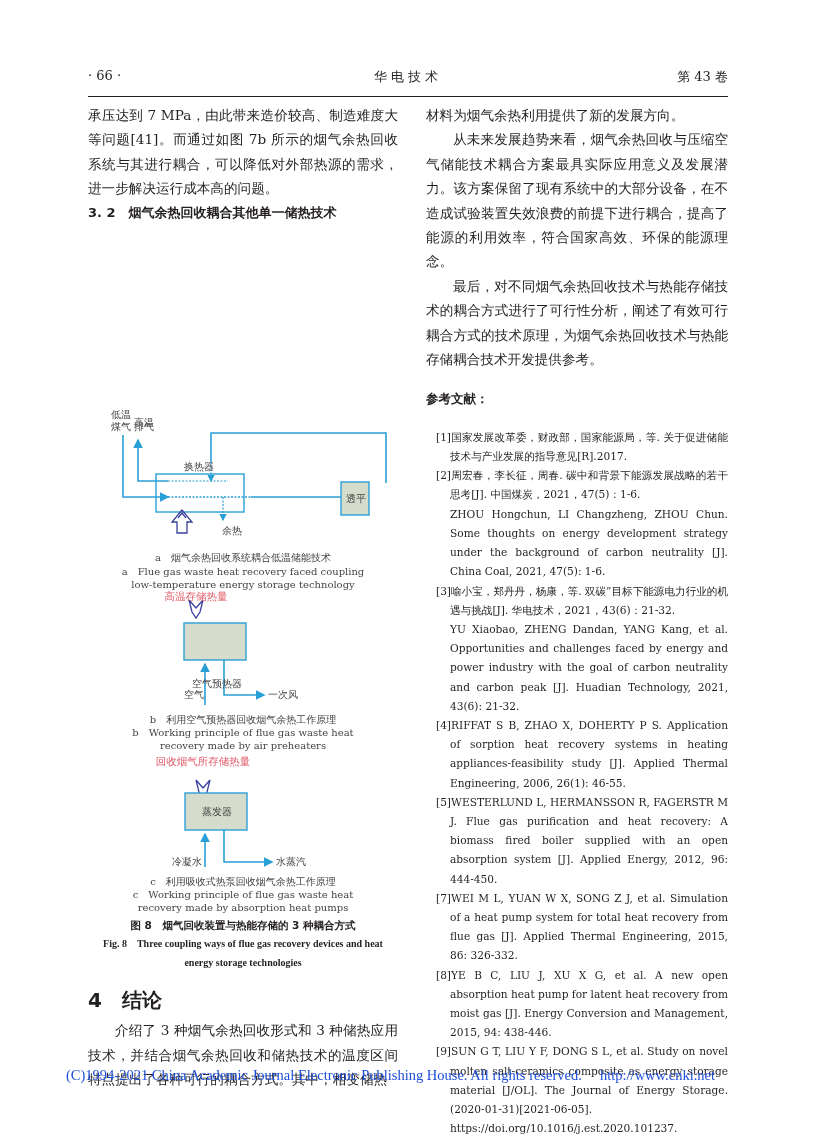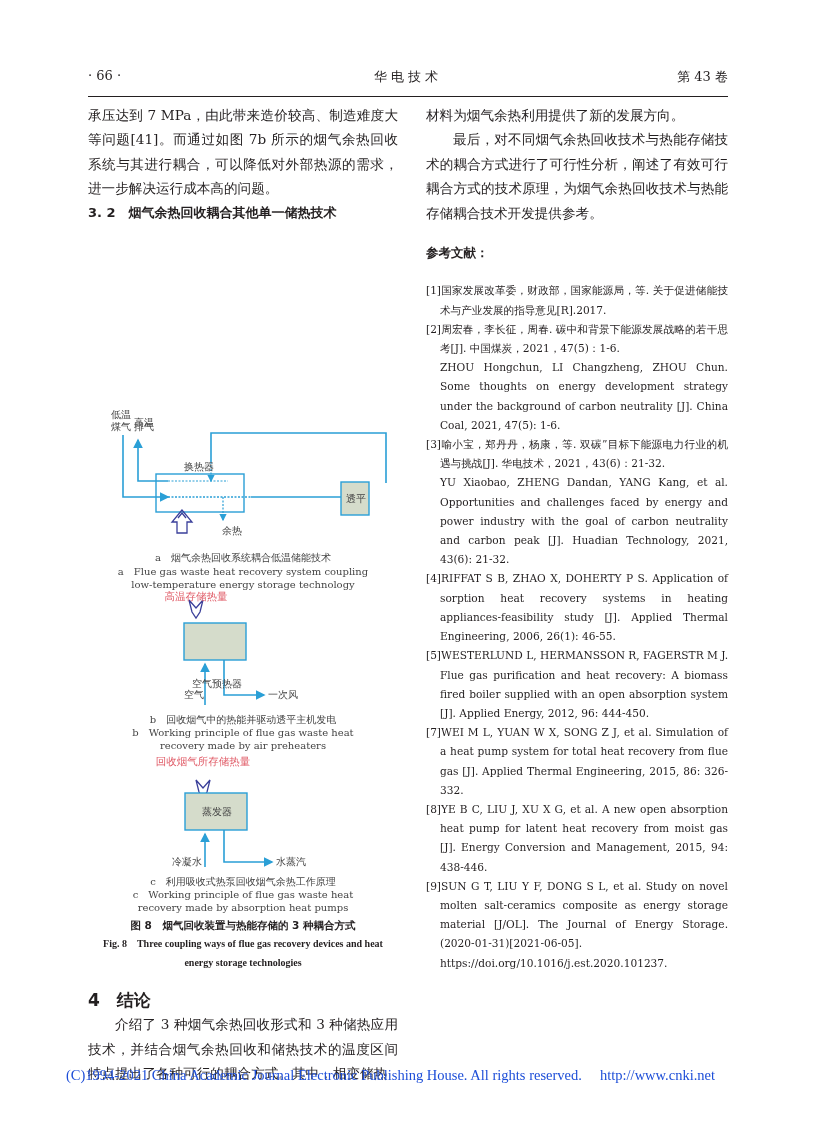--- a/index.html
+++ b/index.html
@@ -11,32 +11,32 @@
   .header .journal { position: absolute; left: 0; right: 0; text-align: center; top: 2px; letter-spacing: 4px; }
   .header .vol { position: absolute; right: 0; top: 2px; }
   .rule { position: absolute; left: 88px; top: 96px; width: 640px; height: 1px; background: #231f20; }
 
   .col { position: absolute; top: 103px; font-size: 13.6px; line-height: 24.4px; }
   .col-left { left: 88px; width: 310px; }
   .col-right { left: 426px; width: 302px; }
   .p { text-align: justify; text-align-last: left; }
   .indent { text-indent: 27px; }
   .sec { font-family: "DejaVu Sans", "Liberation Sans", sans-serif; font-weight: bold; font-size: 13px; }
-  .sec4 { font-size: 17px; margin-top: 18px; }
+  .sec4 { font-size: 20px; margin-top: 18px; margin-bottom: 6px; }
 
   
   .fig { position: absolute; left: 88px; top: 400px; width: 310px; height: 575px; }
   .fig svg { position: absolute; left: 0; top: 0; }
   .cap { position: absolute; width: 310px; text-align: center; font-size: 10px; line-height: 14px; color: #444; }
   .cap-red { position: absolute; width: 310px; text-align: center; font-size: 10.5px; color: #e05a66; }
   .figtitle { position: absolute; width: 310px; text-align: center; font-family: "DejaVu Sans", "Liberation Sans", sans-serif; font-weight: bold; font-size: 10.5px; line-height: 19px; }
   .lbl { position: absolute; font-size: 10px; color: #444; }
 
   .refs-title { font-family: "DejaVu Sans", "Liberation Sans", sans-serif; font-weight: bold; font-size: 12.5px; margin-top: 16px; margin-bottom: 16px; }
-  .ref { font-size: 10.6px; line-height: 19.2px; padding-left: 14px; text-indent: -14px; text-align: justify; }
+  .ref { font-size: 10.6px; line-height: 19.2px; padding-left: 14px; text-indent: -14px; text-align: justify; margin-left: 10px; }
   .ref .en { display: block; text-indent: 0; }
 
   .footer { position: absolute; left: 66px; top: 1066px; width: 700px; font-family: "Liberation Serif", serif; font-size: 14.5px; color: #1d4ed8; white-space: nowrap; }
 </style>
 </head>
 <body>
 
 <div class="header">
   <span class="pg">· 66 ·</span>
   <span class="journal">华电技术</span>
@@ -87,28 +87,28 @@
   </svg>
 
   <span class="lbl" style="left:23px;top:8px;">低温</span>
   <span class="lbl" style="left:23px;top:20px;">煤气</span>
   <span class="lbl" style="left:46px;top:16px;">高温</span>
   <span class="lbl" style="left:46px;top:20px;">排气</span>
   <span class="lbl" style="left:96px;top:60px;">换热器</span>
   <span class="lbl" style="left:258px;top:92px;">透平</span>
   <span class="lbl" style="left:134px;top:124px;">余热</span>
   <div class="cap" style="left:0;top:151px;">a　烟气余热回收系统耦合低温储能技术</div>
-  <div class="cap" style="left:0;top:165px;">a　Flue gas waste heat recovery system coupling</div>
+  <div class="cap" style="left:0;top:165px;">a　Flue gas waste heat recovery faced coupling</div>
   <div class="cap" style="left:0;top:178px;">low-temperature energy storage technology</div>
 
   <span class="cap-red" style="left:-47px;top:190px;">高温存储热量</span>
   <span class="lbl" style="left:104px;top:236px;margin-top:41px;">空气预热器</span>
   <span class="lbl" style="left:96px;top:288px;">空气</span>
   <span class="lbl" style="left:180px;top:288px;">一次风</span>
-  <div class="cap" style="left:0;top:313px;">b　回收烟气中的热能并驱动透平主机发电</div>
+  <div class="cap" style="left:0;top:313px;">b　利用空气预热器回收烟气余热工作原理</div>
   <div class="cap" style="left:0;top:326px;">b　Working principle of flue gas waste heat</div>
   <div class="cap" style="left:0;top:339px;">recovery made by air preheaters</div>
 
   <span class="cap-red" style="left:-40px;top:355px;">回收烟气所存储热量</span>
   <span class="lbl" style="left:114px;top:405px;">蒸发器</span>
   <span class="lbl" style="left:84px;top:455px;">冷凝水</span>
   <span class="lbl" style="left:188px;top:455px;">水蒸汽</span>
   <div class="cap" style="left:0;top:475px;">c　利用吸收式热泵回收烟气余热工作原理</div>
   <div class="cap" style="left:0;top:501px;">recovery made by absorption heat pumps</div>
   <div class="cap" style="left:0;top:488px;">c　Working principle of flue gas waste heat</div>
@@ -118,20 +118,21 @@
   <div class="figtitle" style="left:0;top:553px;font-family:'Liberation Serif',serif;font-size:10px;">energy storage technologies</div>
 </div>
 
 <div class="col col-left" style="top:970px;">
   <p class="sec sec4">4　结论</p>
   <p class="p indent">介绍了 3 种烟气余热回收形式和 3 种储热应用技术，并结合烟气余热回收和储热技术的温度区间特点提出了各种可行的耦合方式。其中，相变储热</p>
 </div>
 
 <div class="col col-right">
   <p class="p">材料为烟气余热利用提供了新的发展方向。</p>
+  <p class="p indent">从未来发展趋势来看，烟气余热回收与压缩空气储能技术耦合方案最具实际应用意义及发展潜力。该方案保留了现有系统中的大部分设备，在不造成试验装置失效浪费的前提下进行耦合，提高了能源的利用效率，符合国家高效、环保的能源理念。</p>
   <p class="p indent">最后，对不同烟气余热回收技术与热能存储技术的耦合方式进行了可行性分析，阐述了有效可行耦合方式的技术原理，为烟气余热回收技术与热能存储耦合技术开发提供参考。</p>
   <p class="refs-title">参考文献：</p>
   <div>
     <div class="ref"><span>[1]国家发展改革委，财政部，国家能源局，等. 关于促进储能技术与产业发展的指导意见[R].2017.</span></div>
     <div class="ref"><span>[2]周宏春，李长征，周春. 碳中和背景下能源发展战略的若干思考[J]. 中国煤炭，2021，47(5)：1-6.</span><span class="en">ZHOU Hongchun, LI Changzheng, ZHOU Chun. Some thoughts on energy development strategy under the background of carbon neutrality [J]. China Coal, 2021, 47(5): 1-6.</span></div>
     <div class="ref"><span>[3]喻小宝，郑丹丹，杨康，等. 双碳”目标下能源电力行业的机遇与挑战[J]. 华电技术，2021，43(6)：21-32.</span><span class="en">YU Xiaobao, ZHENG Dandan, YANG Kang, et al. Opportunities and challenges faced by energy and power industry with the goal of carbon neutrality and carbon peak [J]. Huadian Technology, 2021, 43(6): 21-32.</span></div>
     <div class="ref"><span>[4]RIFFAT S B, ZHAO X, DOHERTY P S. Application of sorption heat recovery systems in heating appliances-feasibility study [J]. Applied Thermal Engineering, 2006, 26(1): 46-55.</span></div>
     <div class="ref"><span>[5]WESTERLUND L, HERMANSSON R, FAGERSTR M J. Flue gas purification and heat recovery: A biomass fired boiler supplied with an open absorption system [J]. Applied Energy, 2012, 96: 444-450.</span></div>
     <div class="ref"><span>[7]WEI M L, YUAN W X, SONG Z J, et al. Simulation of a heat pump system for total heat recovery from flue gas [J]. Applied Thermal Engineering, 2015, 86: 326-332.</span></div>
     <div class="ref"><span>[8]YE B C, LIU J, XU X G, et al. A new open absorption heat pump for latent heat recovery from moist gas [J]. Energy Conversion and Management, 2015, 94: 438-446.</span></div>

